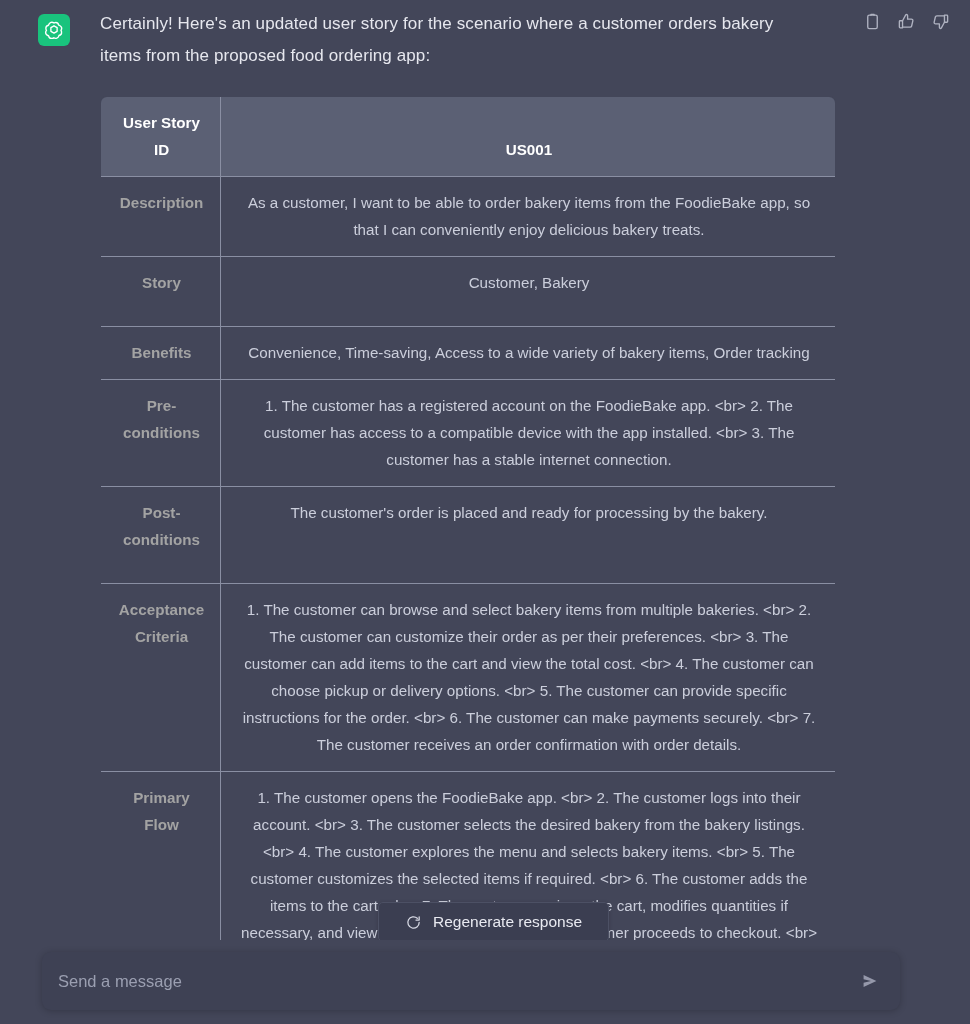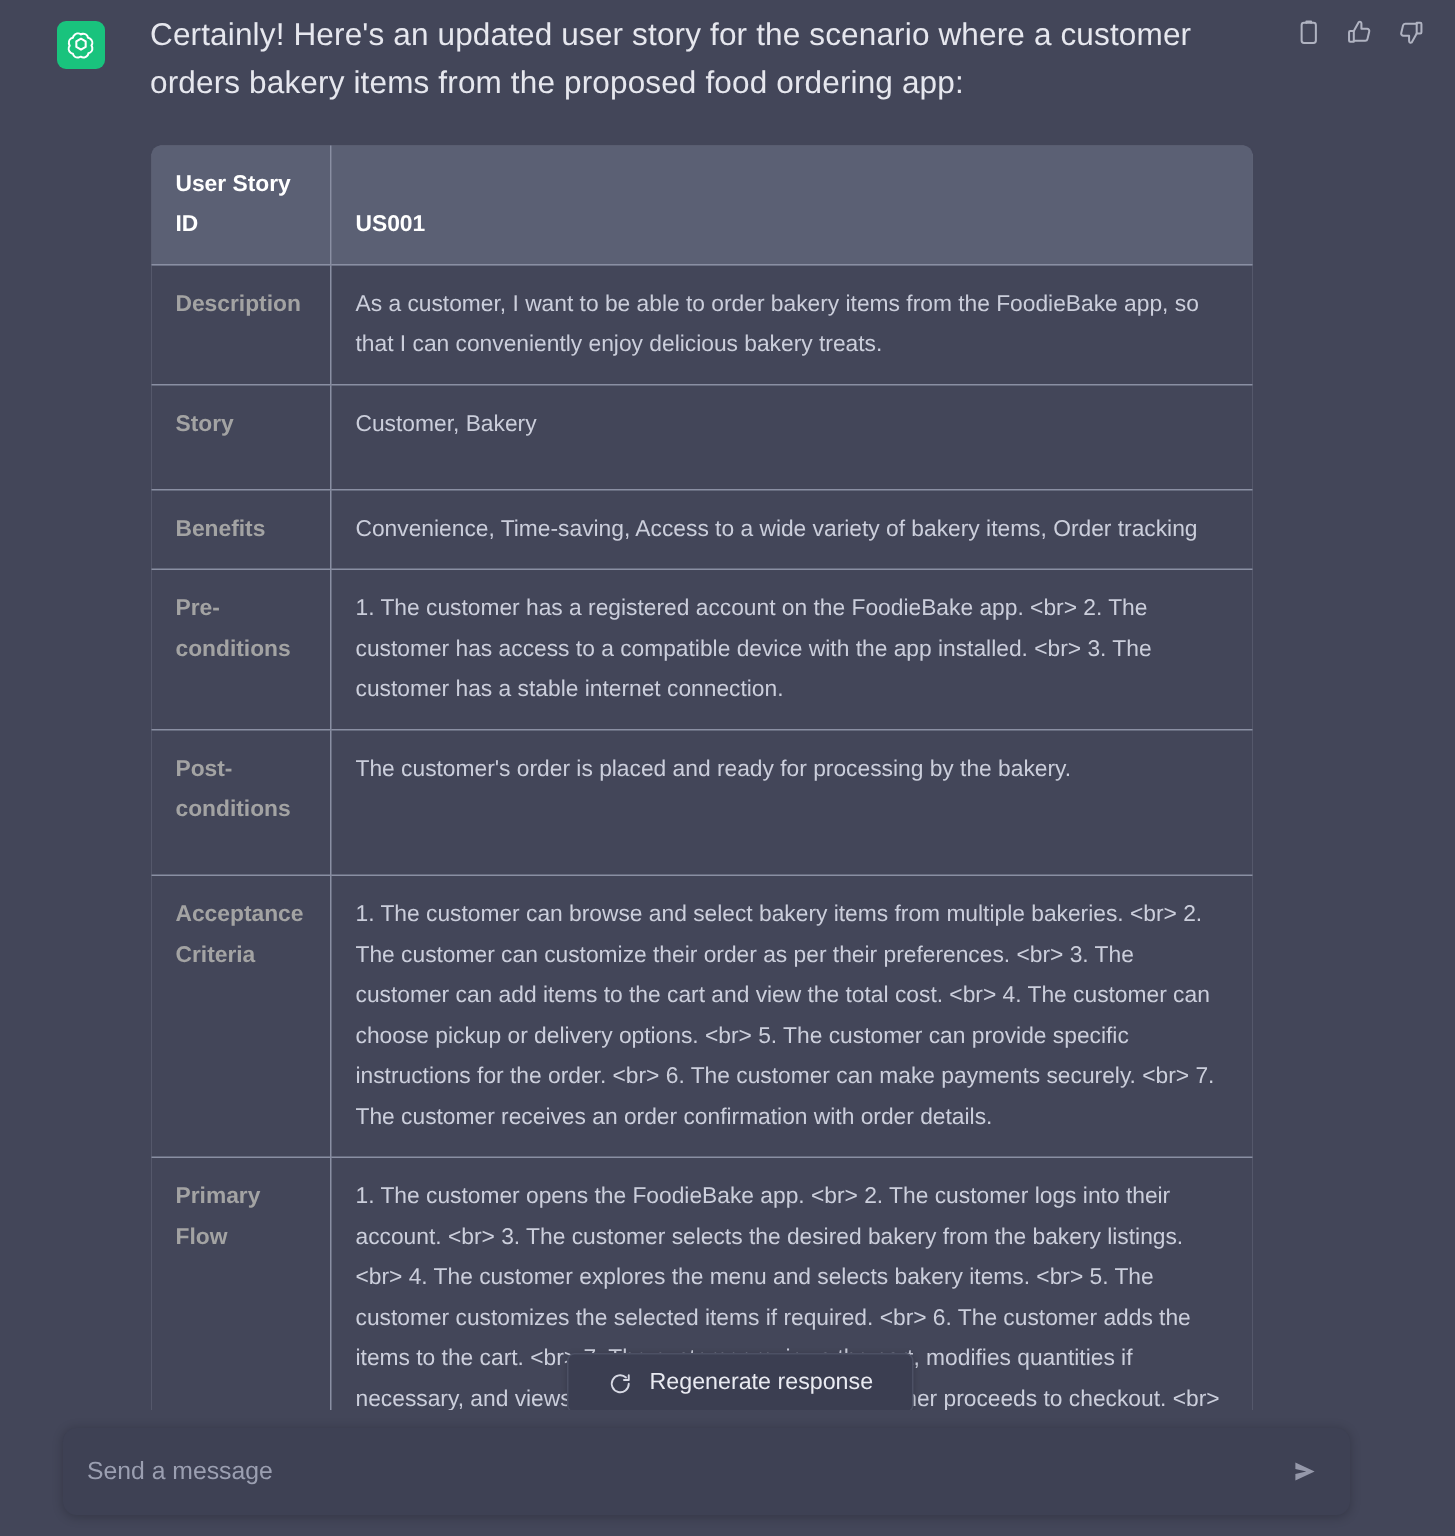--- a/index.html
+++ b/index.html
@@ -35,21 +35,21 @@
   .avatar svg { width: 22px; height: 22px; display:block; }
 
   .msg-body {
     margin-left: 30px;
     width: 740px;
     position: relative;
   }
 
   .intro-text {
     color: #e6e7ee;
-    font-size: 21px;
+    font-size: 17px;
     line-height: 32px;
     letter-spacing: .1px;
     max-width: 715px;
   }
 
   
   .msg-actions {
     position: absolute;
     top: 12px; right: 20px;
     display: flex;
@@ -72,21 +72,21 @@
     table-layout: fixed;
     border: 1px solid #8a8fa3;
     border-radius: 7px;
     overflow: hidden;
     background: #434659;
   }
   .story-table td, .story-table th {
     border: 1px solid #8a8fa3;
     padding: 12px 14px 13px 16px;
     vertical-align: top;
-    text-align: left;
+    text-align: center;
     font-size: 15.2px;
     line-height: 27px;
   }
   .story-table col.c1 { width: 120px; }
 
   .story-table thead th {
     background: #5b6074;
     color: #ffffff;
     font-weight: bold;
   }

